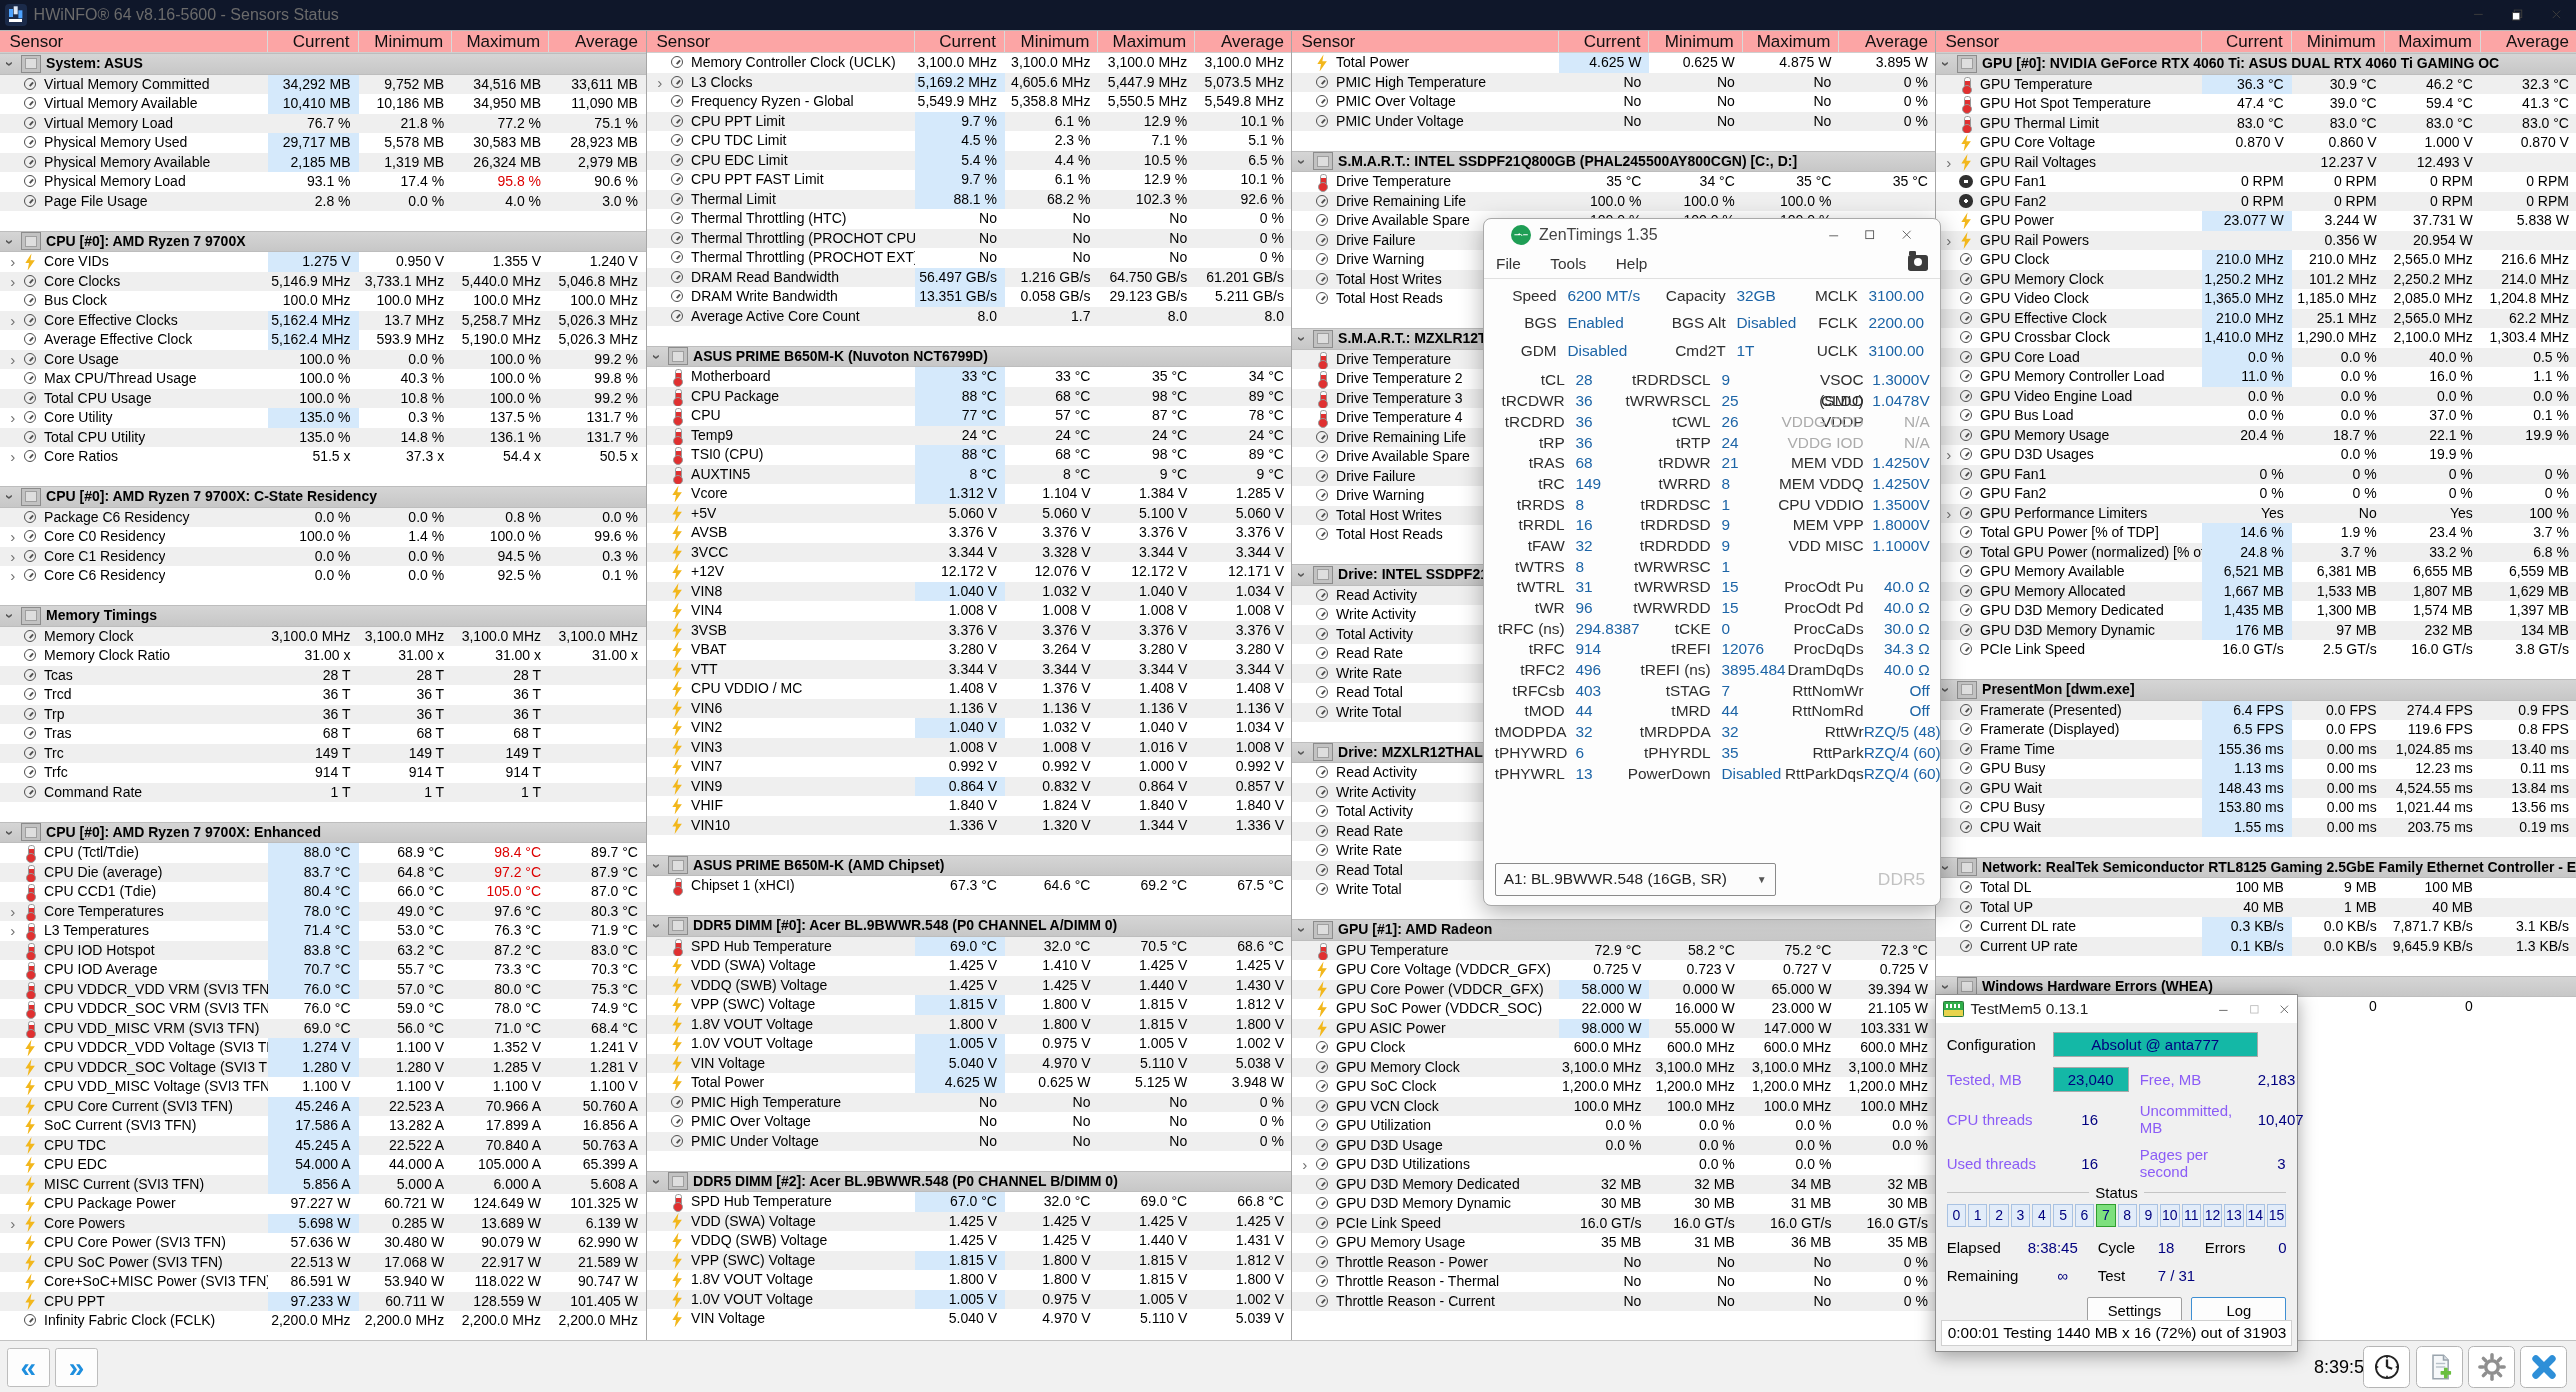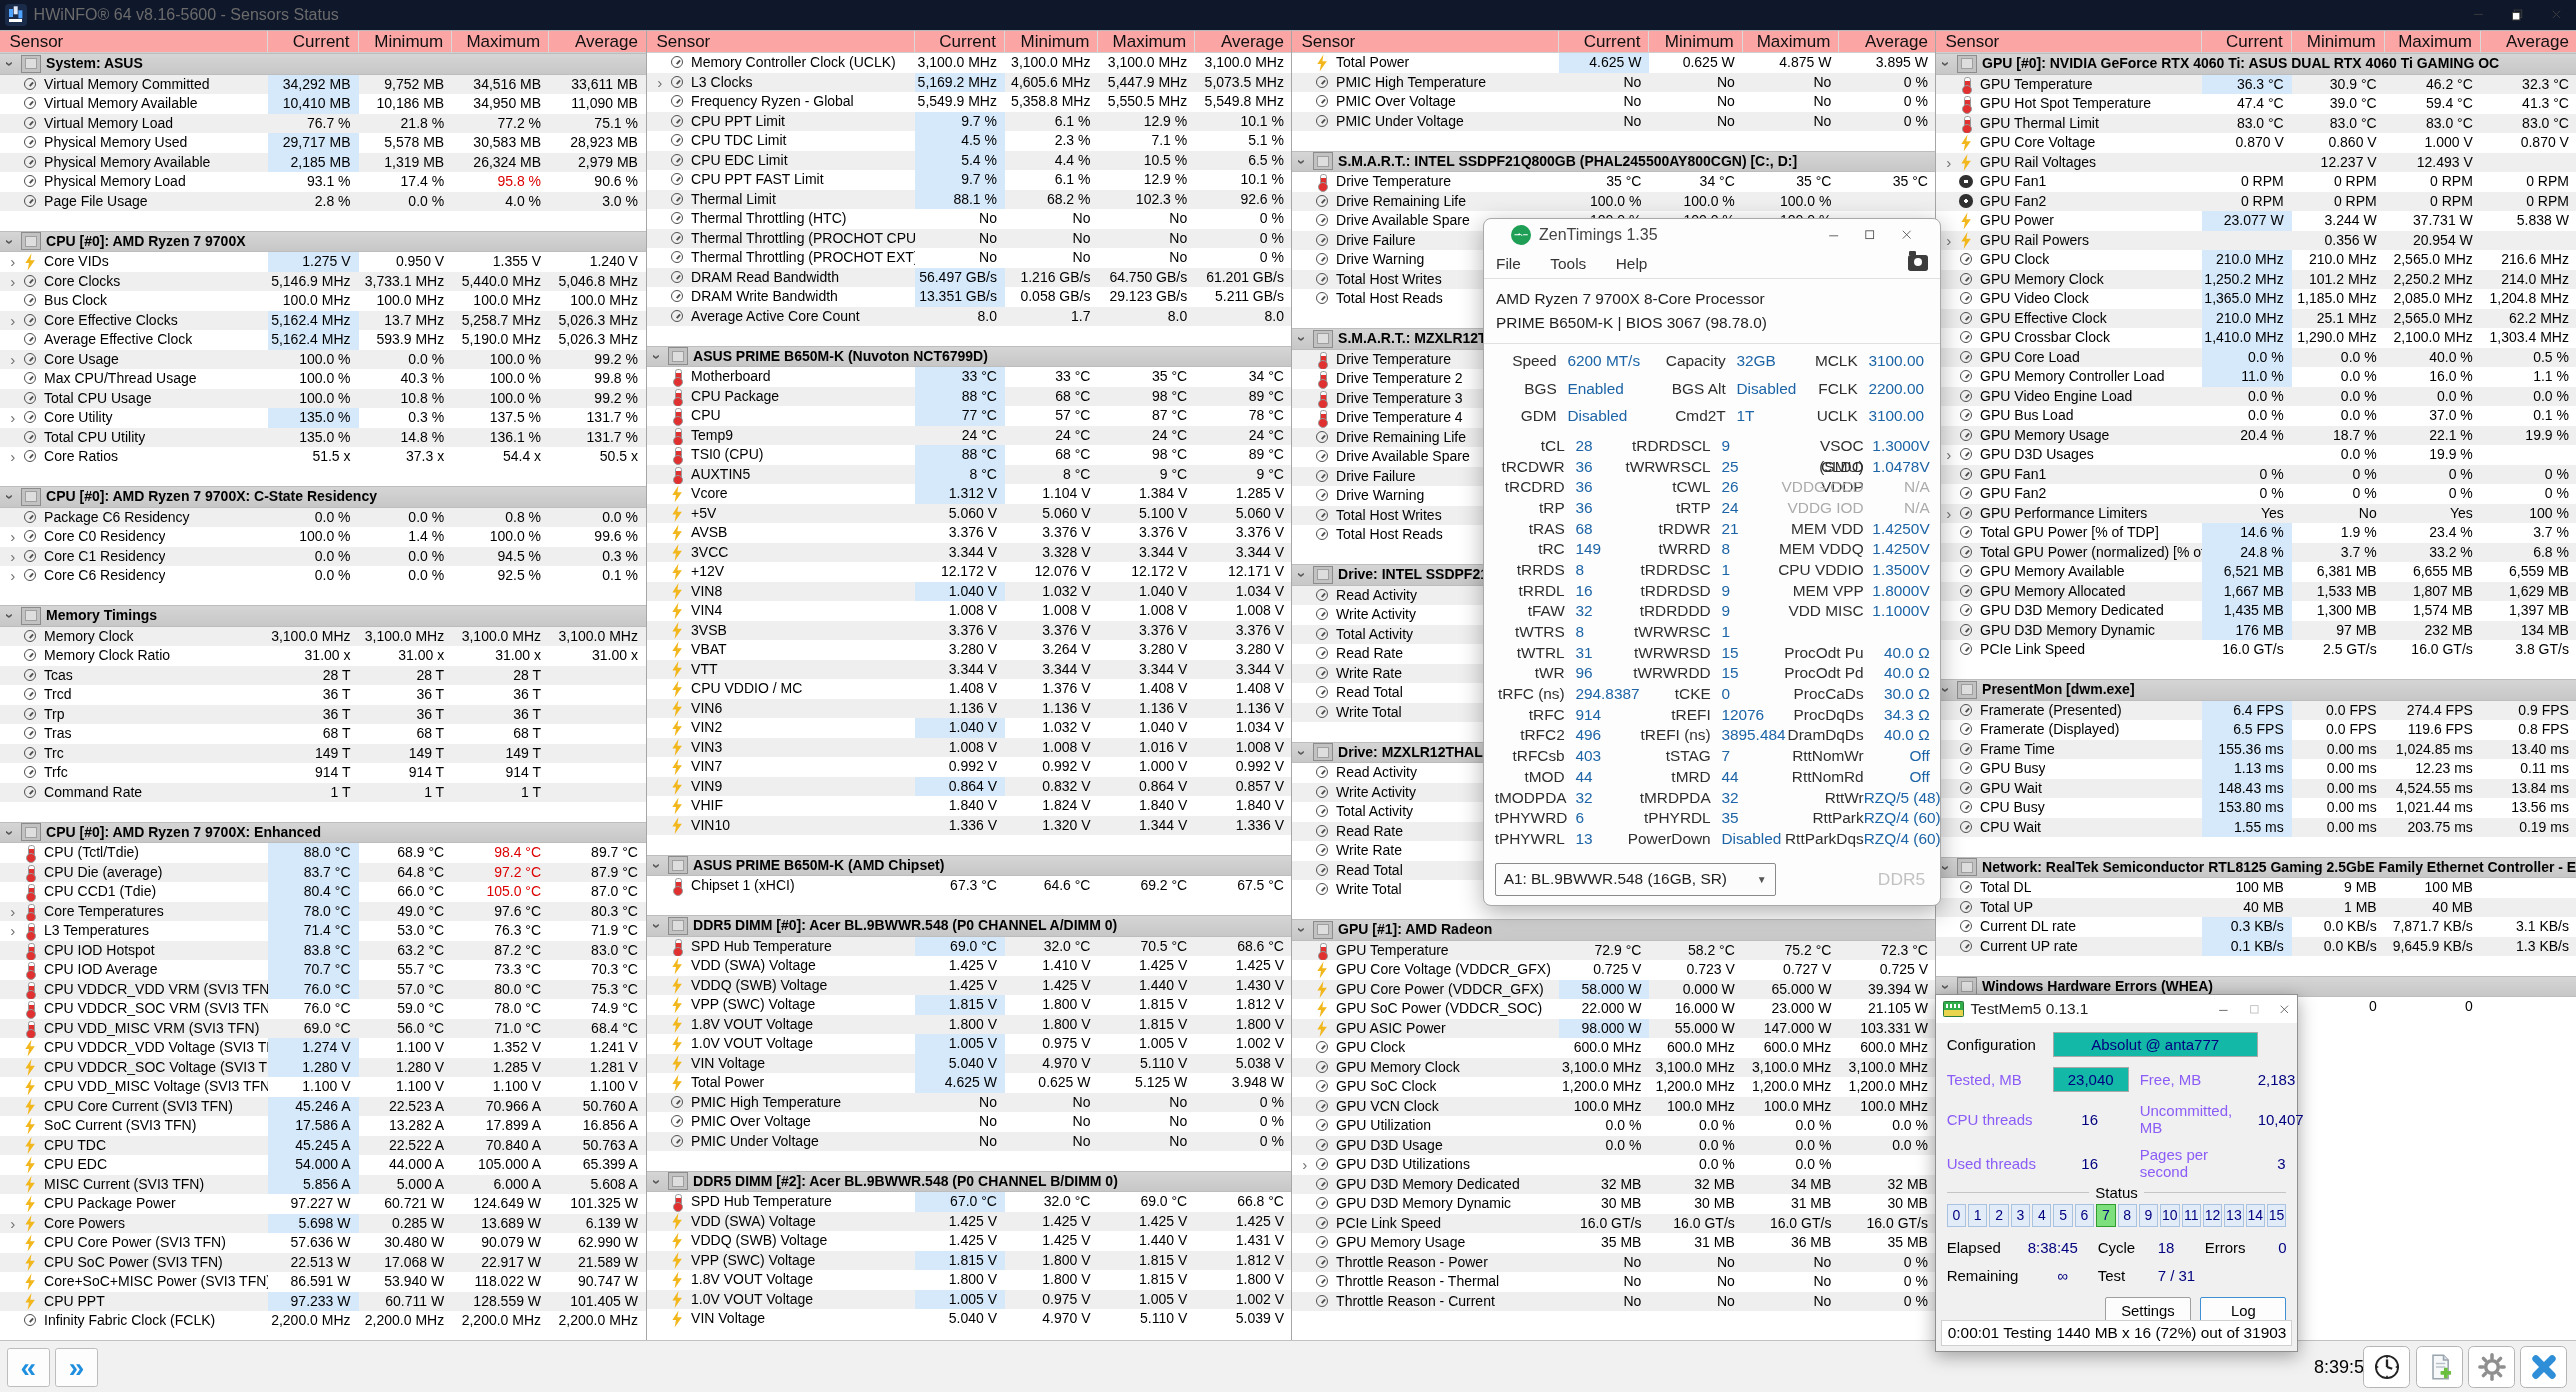--- a/index.html
+++ b/index.html
@@ -96,21 +96,21 @@
   .tm5-box{border:0.7px solid #a9a9a9;background:#14b8a6;text-align:center;color:#00007f;height:23px;line-height:23px;}
   .tm5-cfgrow{display:grid;grid-template-columns:106px 205px;margin-bottom:10px;align-items:center;}
   .tm5-status{margin-top:12px;position:relative;border-top:0.7px solid #c4c4c4;padding-top:10.7px;}
   .tm5-status-label{position:absolute;top:-9.4px;left:50%;transform:translateX(-50%);background:#f0f0f0;padding:0 6.7px;color:#000;}
   .tm5-cells{display:flex;gap:2px;justify-content:center;}
   .tm5-cell{width:18px;height:21px;line-height:21px;text-align:center;background:#e2ecf9;border:0.7px solid #a9c2e2;color:#00007f;font-size:14px;}
   .tm5-cell.on{background:#7de07d;border-color:#2f9e2f;}
   .tm5-stats{display:grid;grid-template-columns:81px 70px 60px 47px 59px 23px;margin-top:12px;row-gap:10.7px;align-items:center;}
   .tm5-stats .nv{color:#00007f;}
   .tm5-buttons{display:flex;justify-content:flex-end;gap:9.4px;margin-top:13.4px;}
-  .tm5-btn{width:86px;height:27px;background:#fdfdfd;border:0.7px solid #9f9f9f;border-radius:2px;font-size:14.8px;font-family:"Liberation Sans",sans-serif;}
+  .tm5-btn{width:95px;height:27px;background:#fdfdfd;border:0.7px solid #9f9f9f;border-radius:2px;font-size:14.8px;font-family:"Liberation Sans",sans-serif;}
   .tm5-btn.primary{border:1.3px solid #3f8fd2;}
   .tm5-statusbar{position:absolute;left:5.4px;right:5.4px;bottom:5.4px;height:24px;line-height:24px;background:#ffffff;border:0.7px solid #d0d0d0;padding:0 5.4px;font-size:15.4px;color:#000;white-space:nowrap;overflow:hidden;}
 </style>
 </head>
 <body>
 
 <div class="screen">
 
   <div class="titlebar">
     <span class="app-logo"></span>
@@ -2644,24 +2644,20 @@
             <line x1="5" y1="5" x2="19" y2="19"></line>
             <line x1="19" y1="5" x2="5" y2="19"></line>
           </svg>
       </div>
     </div>
     <div class="zt-menu">
       <span>File</span>
       <span>Tools</span>
       <span>Help</span>
       <span class="zt-cam"></span>
-    </div>
-    <div class="zt-info">
-      <div>AMD Ryzen 7 9700X 8-Core Processor</div>
-      <div>PRIME B650M-K | BIOS 3067 (98.78.0)</div>
     </div>
     <div class="zt-config" id="zt-config">
         <span class="zl">Speed</span>
         <span class="zv">6200 MT/s</span>
         <span class="zl">Capacity</span>
         <span class="zv">32GB</span>
         <span class="zl">MCLK</span>
         <span class="zv">3100.00</span>
         <span class="zl">BGS</span>
         <span class="zv">Enabled</span>

